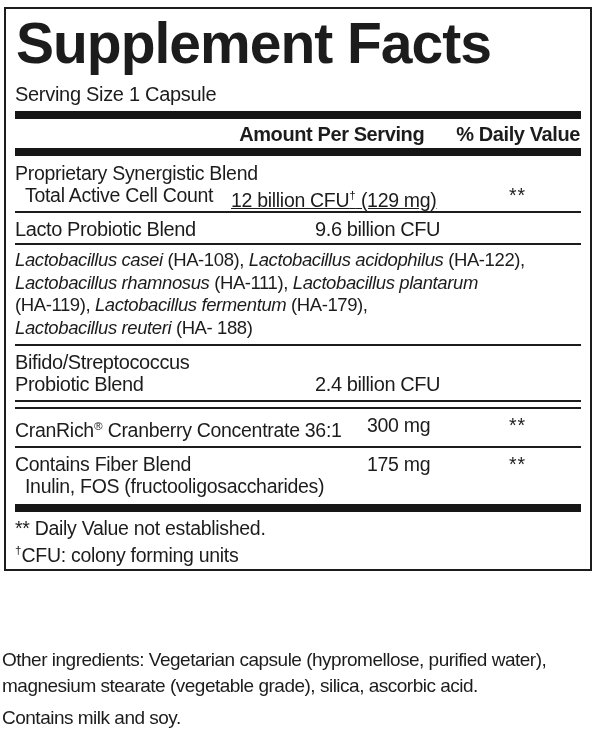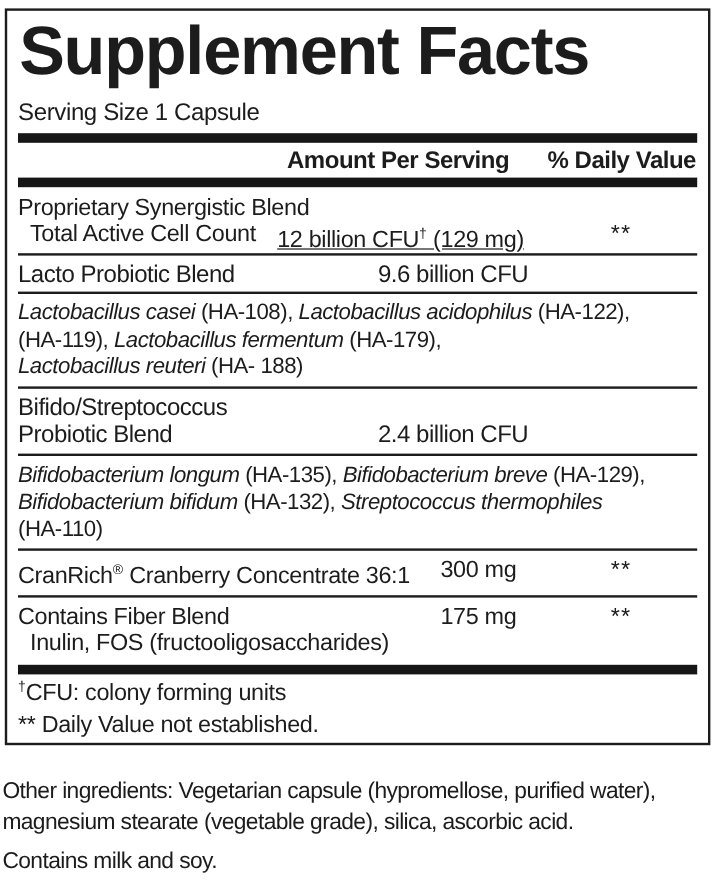--- a/index.html
+++ b/index.html
@@ -99,41 +99,37 @@
 
   <div class="row">
     <span class="b">Lacto Probiotic Blend</span>
     <span class="amt a-blend b">9.6 billion CFU</span>
   </div>
 
   <div class="sep tight"></div>
 
   <div class="species">
       <div class="sp-line"><i>Lactobacillus casei</i><span> (HA-108), </span><i>Lactobacillus acidophilus</i><span> (HA-122),</span></div>
+      <div class="sp-line"><i>Lactobacillus rhamnosus</i><span> (HA-111), </span><i>Lactobacillus plantarum</i></div>
       <div class="sp-line"><span>(HA-119), </span><i>Lactobacillus fermentum</i><span> (HA-179),</span></div>
       <div class="sp-line"><i>Lactobacillus reuteri</i><span> (HA- 188)</span></div>
     </div>
 
   <div class="sep"></div>
 
   <div class="row">
     <div class="b">Bifido/Streptococcus</div>
     <div class="pos-rel">
       <span class="b">Probiotic Blend</span>
       <span class="amt a-blend b">2.4 billion CFU</span>
     </div>
   </div>
 
   <div class="sep"></div>
 
-  <div class="species">
-      <div class="sp-line"><i>Bifidobacterium longum</i><span> (HA-135), </span><i>Bifidobacterium breve</i><span> (HA-129),</span></div>
-      <div class="sp-line"><i>Bifidobacterium bifidum</i><span> (HA-132), </span><i>Streptococcus thermophiles</i></div>
-      <div class="sp-line"><span>(HA-110)</span></div>
-    </div>
 
   <div class="sep"></div>
 
   <div class="row">
     <span>CranRich<sup class="sup">®</sup> Cranberry Concentrate 36:1</span>
     <span class="amt a-mg">300 mg</span>
     <span class="dv">**</span>
   </div>
 
   <div class="sep"></div>
@@ -142,19 +138,19 @@
     <div class="pos-rel">
       <span>Contains Fiber Blend</span>
       <span class="amt a-mg">175 mg</span>
       <span class="dv">**</span>
     </div>
     <div class="ind">Inulin, FOS (fructooligosaccharides)</div>
   </div>
 
   <div class="bar b3"></div>
 
+  <div class="foot first">** Daily Value not established.</div>
   <div class="foot"><sup class="sup">†</sup>CFU: colony forming units</div>
-  <div class="foot first">** Daily Value not established.</div>
 
 </div>
 
 <p class="other" id="other-ingredients">Other ingredients: Vegetarian capsule (hypromellose, purified water), magnesium stearate (vegetable grade), silica, ascorbic acid.</p>
 <p class="other" id="allergen">Contains milk and soy.</p>
 
 </body></html>

